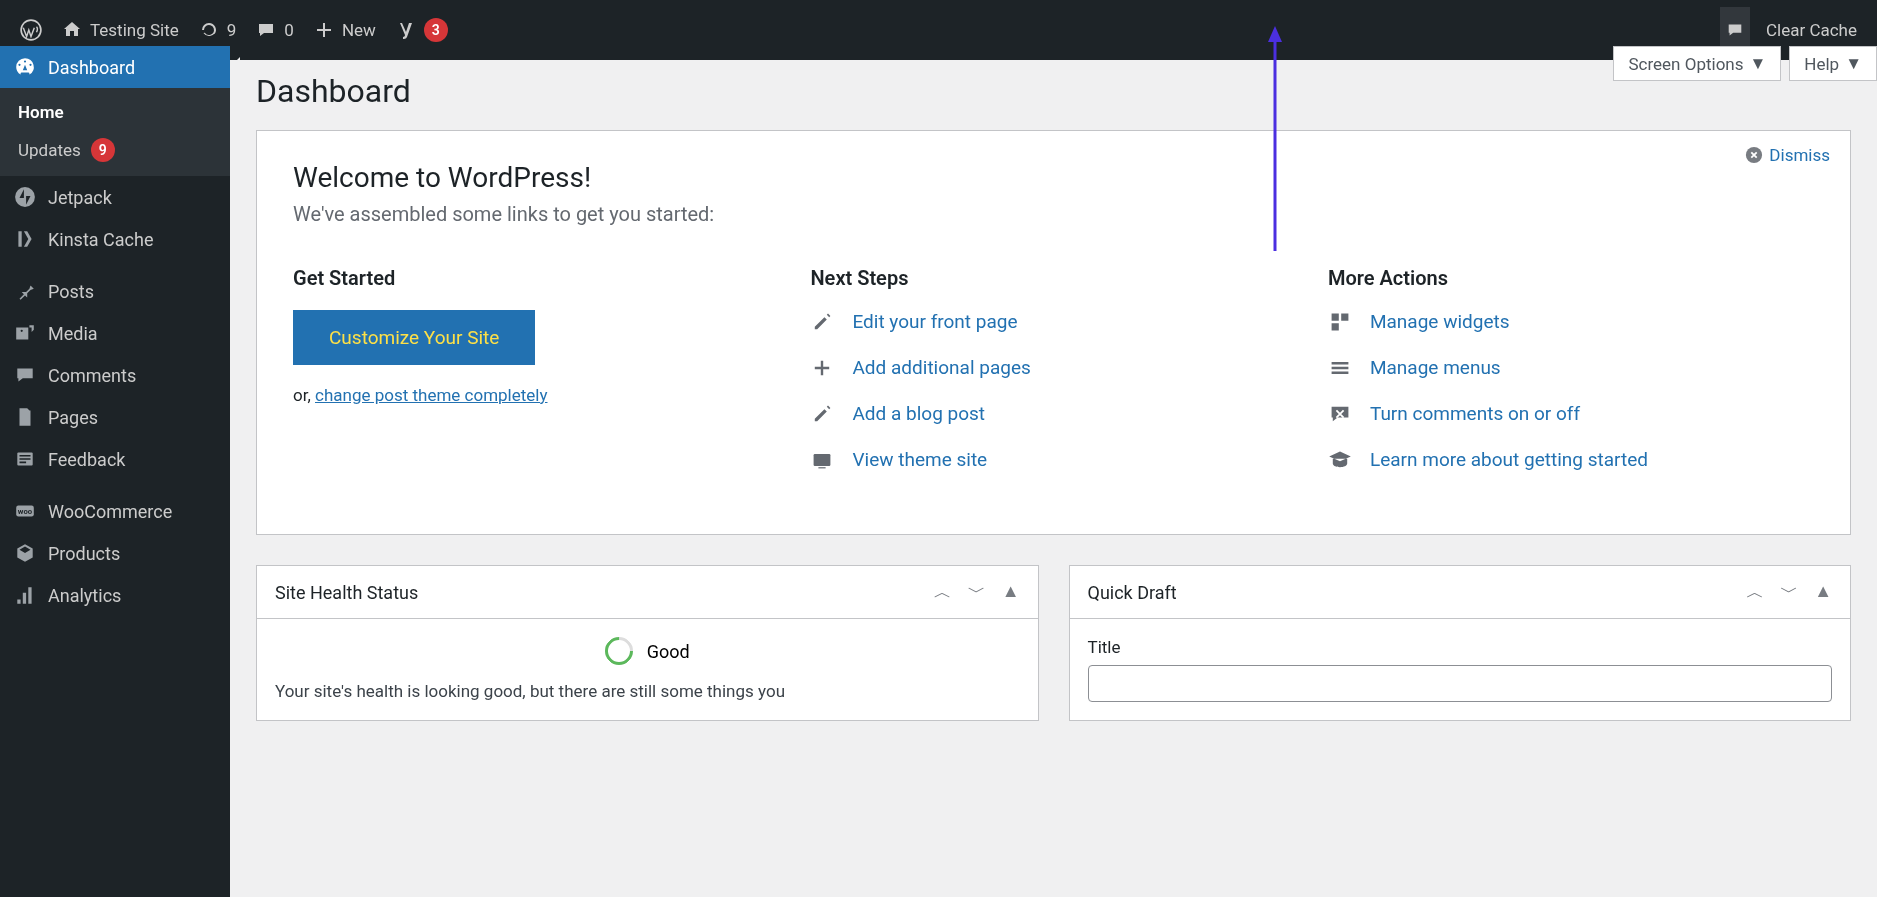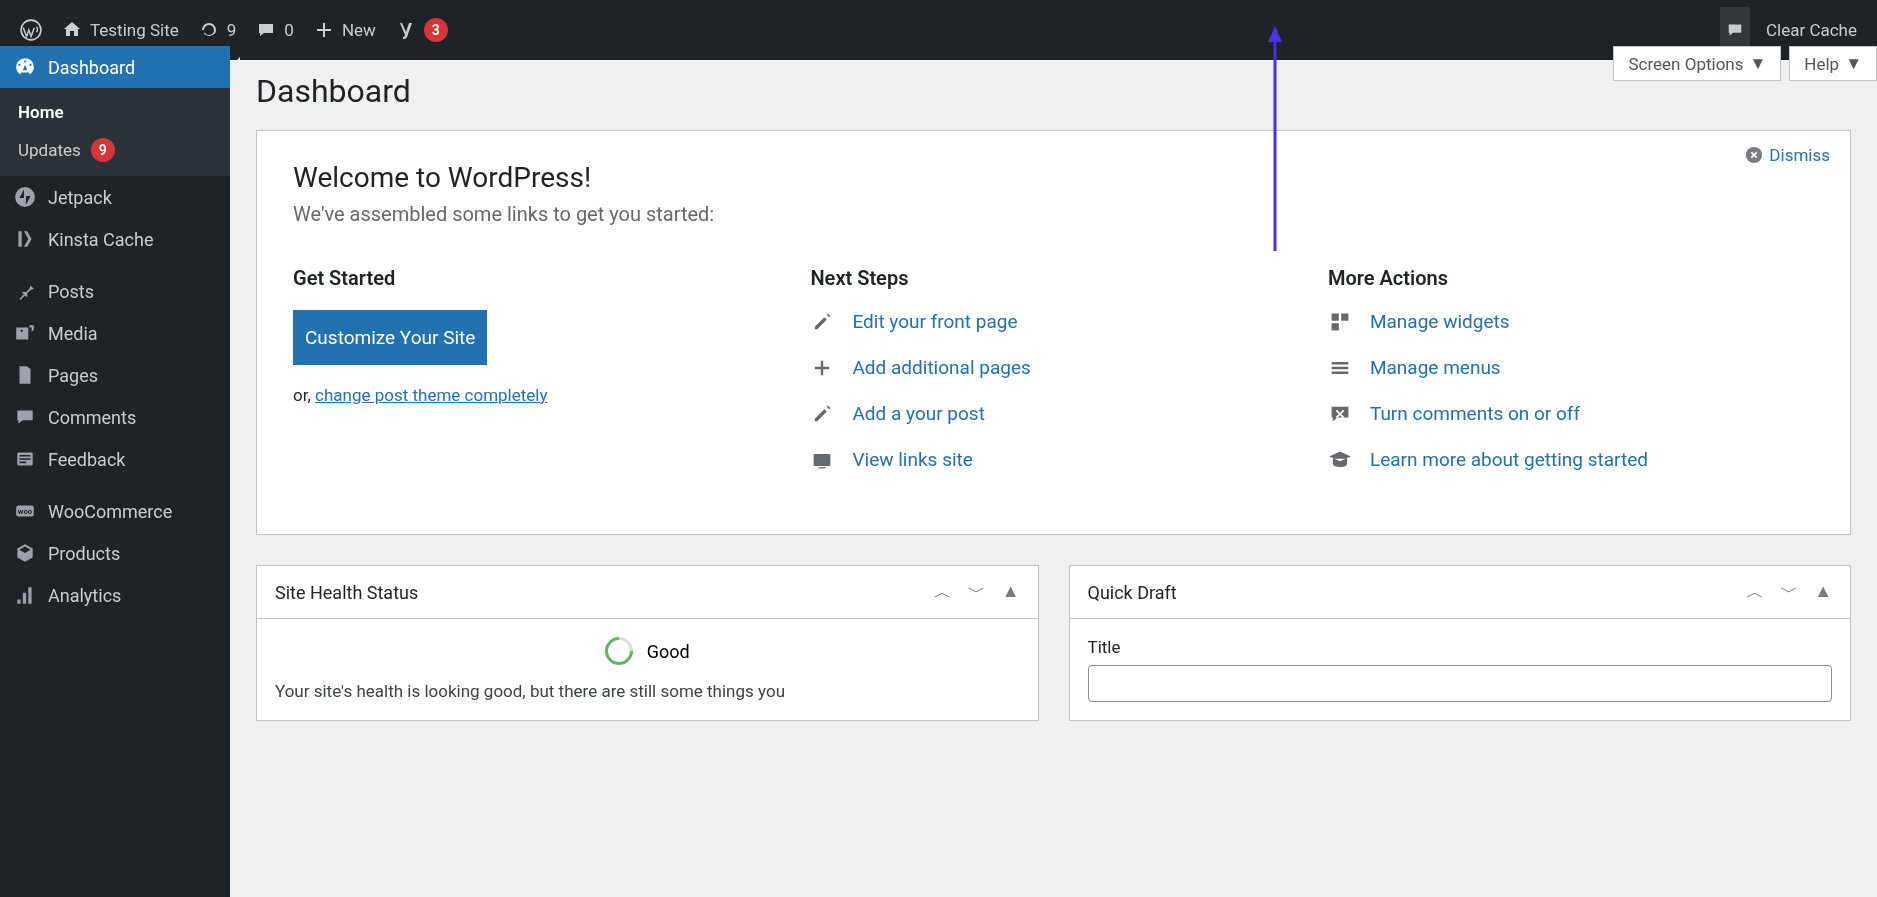--- a/index.html
+++ b/index.html
@@ -21,21 +21,21 @@
 .top-buttons{position:absolute;right:0;top:0;display:flex;gap:8px}
 .top-btn{background:#fff;border:1px solid #c3c4c7;padding:6px 14px;font-size:17px;cursor:pointer;display:flex;align-items:center;gap:6px;color:#50575e}
 h1.page-title{font-size:32px;font-weight:400;color:#1d2327;padding:26px 0 20px}
 .welcome-panel{background:#fff;border:1px solid #c3c4c7;padding:30px 36px 40px;position:relative;margin-bottom:30px}
 .dismiss{position:absolute;right:20px;top:14px;color:#2271b1;font-size:17px;cursor:pointer;display:flex;align-items:center;gap:6px}
 .welcome-panel h2{font-size:28px;font-weight:400;color:#1d2327;margin-bottom:8px}
 .welcome-panel p.sub{font-size:20px;color:#646970;margin-bottom:40px}
 .welcome-cols{display:flex;gap:80px}
 .welcome-col{flex:1}
 .welcome-col h3{font-size:20px;font-weight:600;margin-bottom:20px;color:#1d2327}
-.btn-primary{background:#2271b1;color:#ffffff;border:none;padding:16px 12px;font-size:19px;cursor:pointer}
+.btn-primary{background:#2271b1;color:#fde047;border:none;padding:16px 36px;font-size:19px;cursor:pointer}
 .or-text{margin-top:20px;font-size:17px;color:#1d2327}
 .or-text a{color:#2271b1;text-decoration:underline}
 .welcome-list{list-style:none}
 .welcome-list li{display:flex;align-items:flex-start;gap:18px;margin-bottom:22px}
 .welcome-list a{color:#2271b1;font-size:19px;text-decoration:none}
 .welcome-list .li-icon{width:24px;height:24px;color:#646970;fill:currentColor}
 .meta-row{display:flex;gap:30px}
 .metabox{flex:1;background:#fff;border:1px solid #c3c4c7}
 .metabox-header{border-bottom:1px solid #c3c4c7;padding:14px 18px;display:flex;align-items:center;font-size:18px;font-weight:400;color:#1d2327}
 .metabox-header .controls{margin-left:auto;display:flex;gap:16px;color:#787c82}
@@ -146,32 +146,32 @@
     <span class="sidebar-icon">
         <svg width="22" height="22" viewBox="0 0 20 20" fill="currentColor">
           <path d="M2 5h11v11H2zM14 3h4v4l-2 2V5h-2zM7 9a1 1 0 100-2 1 1 0 000 2zm-3 5l2-3 2 2 2-4 3 5z"></path>
         </svg>
       </span>
     <span>Media</span>
   </div>
   <div class="sidebar-item">
     <span class="sidebar-icon">
         <svg width="22" height="22" viewBox="0 0 20 20" fill="currentColor">
+          <path d="M3 4h14v9H8l-4 3v-3H3z"></path>
+        </svg>
+      </span>
+    <span>Comments</span>
+  </div>
+  <div class="sidebar-item">
+    <span class="sidebar-icon">
+        <svg width="22" height="22" viewBox="0 0 20 20" fill="currentColor">
           <path d="M5 2h7l3 3v13H5zM7 4h8v1H7zm0 3h8v1H7zm0 3h8v1H7z"></path>
         </svg>
       </span>
     <span>Pages</span>
-  </div>
-  <div class="sidebar-item">
-    <span class="sidebar-icon">
-        <svg width="22" height="22" viewBox="0 0 20 20" fill="currentColor">
-          <path d="M3 4h14v9H8l-4 3v-3H3z"></path>
-        </svg>
-      </span>
-    <span>Comments</span>
   </div>
   <div class="sidebar-item">
     <span class="sidebar-icon">
         <svg width="22" height="22" viewBox="0 0 20 20" fill="currentColor">
           <rect x="3" y="4" width="14" height="12" rx="1"></rect>
           <path d="M5 7h10M5 10h10M5 13h6" stroke="#1d2327" stroke-width="1.5"></path>
         </svg>
       </span>
     <span>Feedback</span>
   </div>
@@ -245,28 +245,28 @@
           <li>
               <svg class="li-icon" viewBox="0 0 20 20">
                 <path d="M9 4h2v5h5v2h-5v5H9v-5H4V9h5z"></path>
               </svg>
               <a href="#">Add additional pages</a>
             </li>
           <li>
               <svg class="li-icon" viewBox="0 0 20 20">
                 <path d="M4 14l8-8 2 2-8 8H4zM14 4l2 2 1-1-2-2z"></path>
               </svg>
-              <a href="#">Add a your post</a>
+              <a href="#">Add a blog post</a>
             </li>
           <li>
               <svg class="li-icon" viewBox="0 0 20 20">
                 <rect x="3" y="5" width="14" height="10" rx="1"></rect>
                 <rect x="7" y="16" width="6" height="1"></rect>
               </svg>
-              <a href="#">View links site</a>
+              <a href="#">View theme site</a>
             </li>
         </ul>
       </div>
       <div class="welcome-col">
         <h3>More Actions</h3>
         <ul class="welcome-list">
           <li>
               <svg class="li-icon" viewBox="0 0 20 20">
                 <path d="M3 3h6v6H3zm8 0h6v6h-6zM3 11h6v6H3z"></path>
               </svg>

